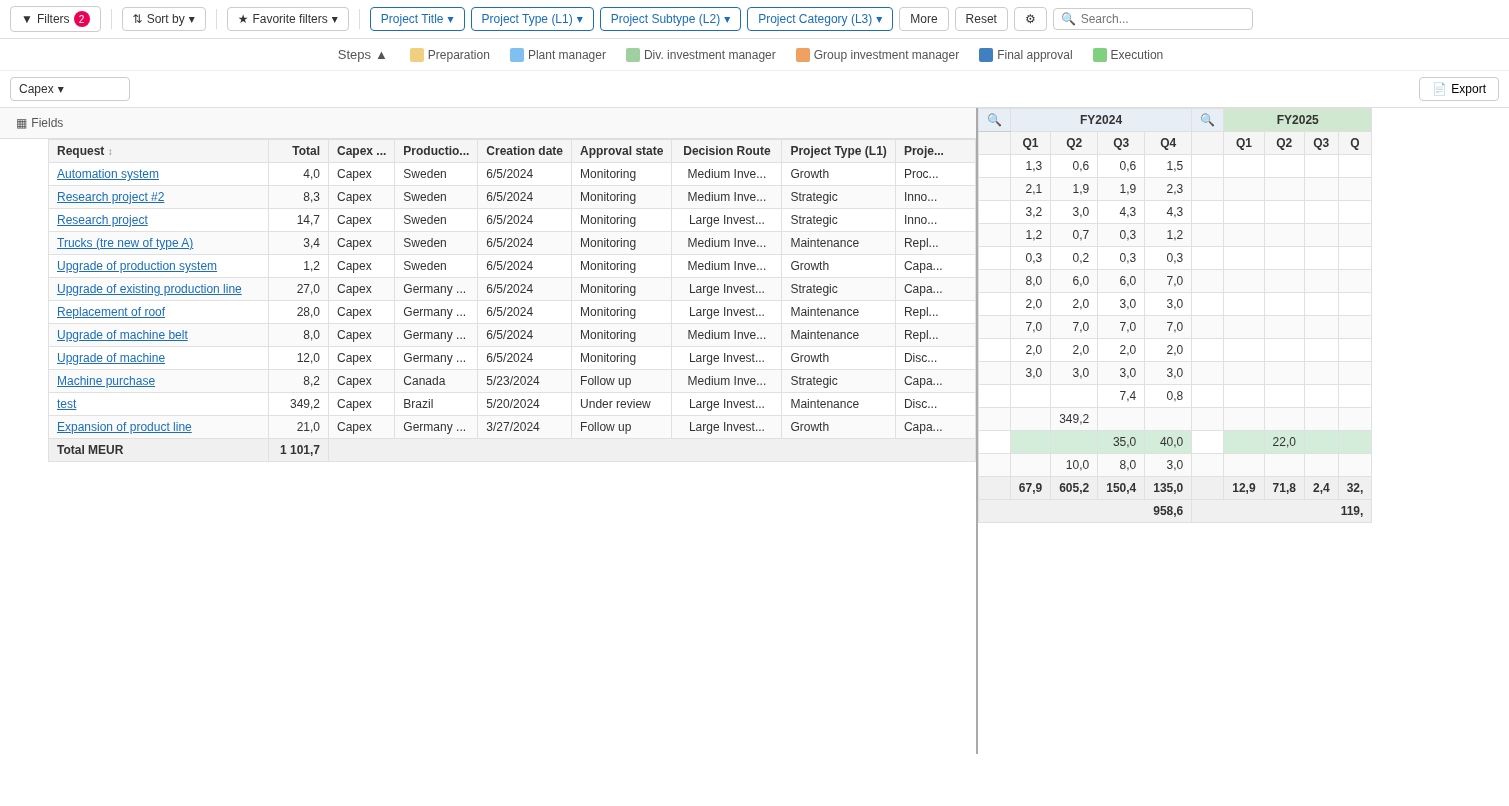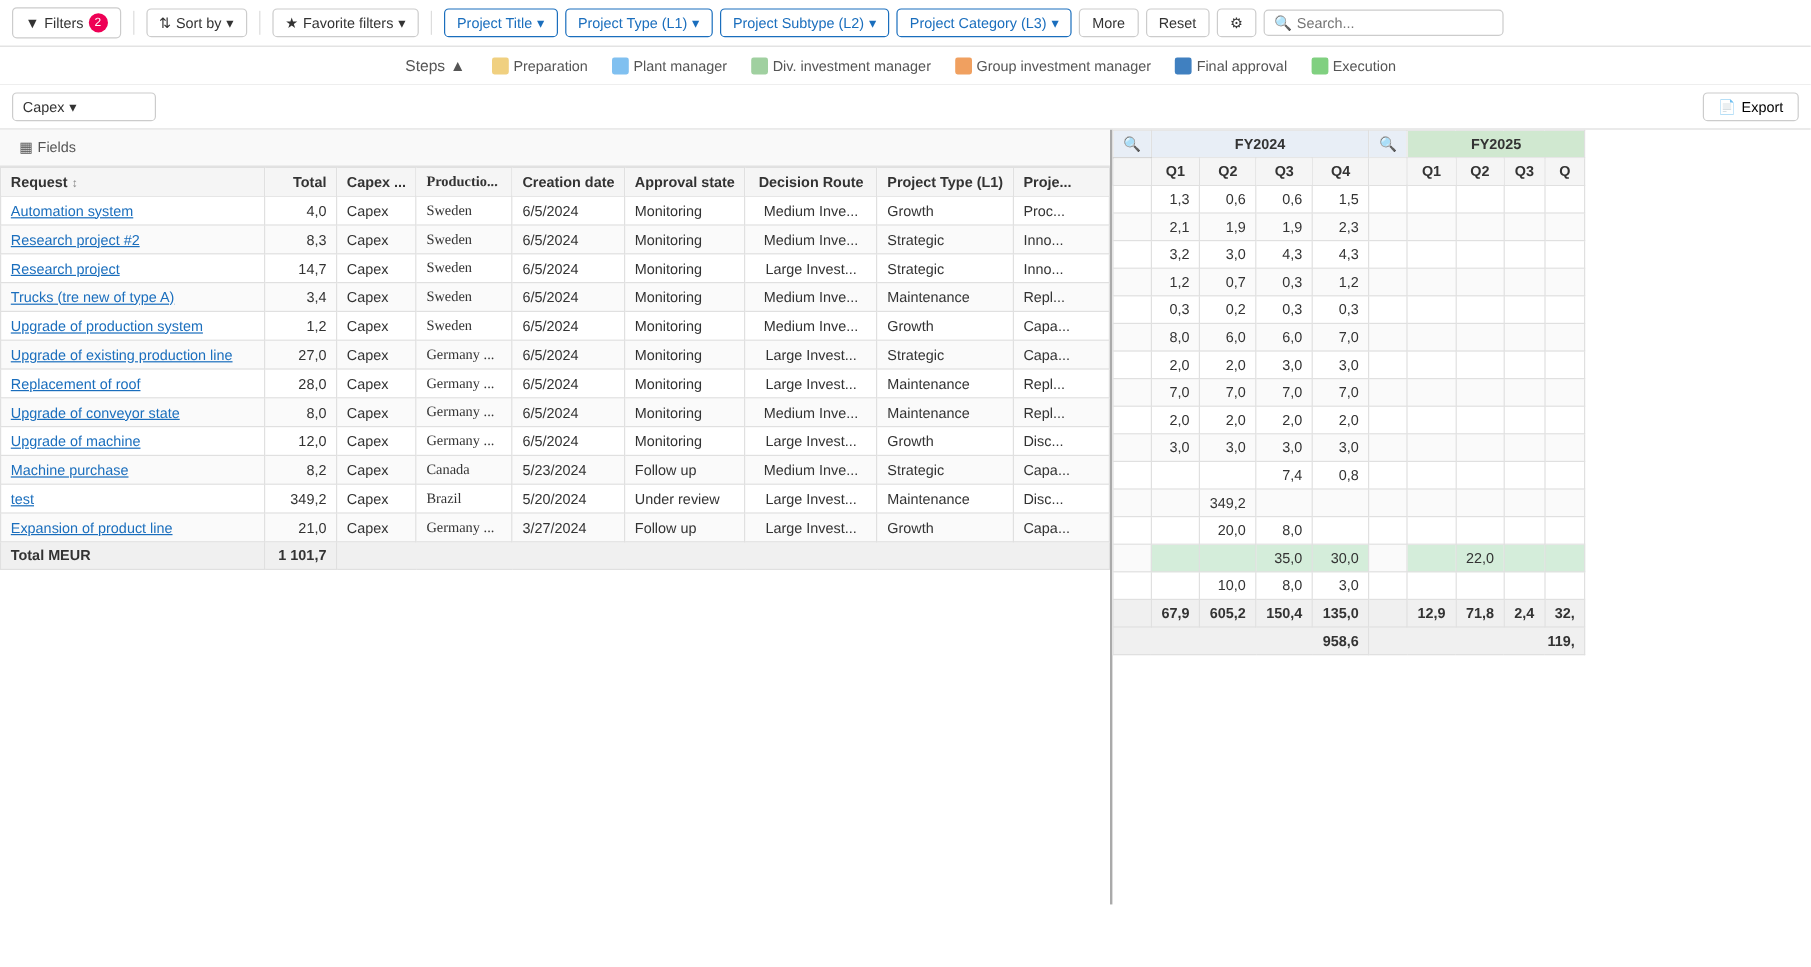--- a/index.html
+++ b/index.html
@@ -52,21 +52,21 @@
 
     table { border-collapse: collapse; white-space: nowrap; font-size: 12px; }
     th, td { border: 1px solid #e0e0e0; padding: 4px 8px; }
     th { background: #f5f5f5; font-weight: 600; text-align: left; position: sticky; top: 0; z-index: 2; }
     td { background: #fff; }
     tr:nth-child(even) td { background: #fafafa; }
 
     .col-request { min-width: 220px; }
     .col-total { min-width: 60px; text-align: right; }
     .col-capex { min-width: 60px; }
-    .col-prod { min-width: 80px; font-family: Liberation Serif, serif; }
+    .col-prod { min-width: 80px; }
     .col-date { min-width: 80px; }
     .col-approval { min-width: 90px; }
     .col-decision { min-width: 110px; text-align: center; }
     .col-type { min-width: 100px; }
     .col-proj { min-width: 80px; }
 
     .link-cell { color: #1a6ebd; text-decoration: underline; cursor: pointer; }
     .total-row td { font-weight: bold; background: #f0f0f0 !important; }
 
     
@@ -196,21 +196,21 @@
 <div style="display:flex; height: calc(100vh - 160px); overflow: hidden;">
 
   <div style="display:flex; flex-direction:column; border-right:2px solid #aaa; flex-shrink:0;">
 
     <div style="border-bottom:1px solid #ddd; padding:4px 8px; background:#f9f9f9; display:flex; align-items:center;">
       <button class="fields-btn">
         <span>▦</span>
         <span>Fields</span>
       </button>
     </div>
-    <div id="left-scroll" style="overflow:auto; flex:1;">
+    <div id="left-scroll" style="overflow:auto; flex:1;padding-left:48px;">
       <table id="left-table">
         <thead>
           <tr class="header-row">
             <th class="col-request">Request <span class="sort-icon">↕</span></th>
             <th class="col-total num">Total</th>
             <th class="col-capex">Capex ...</th>
             <th class="col-prod">Productio...</th>
             <th class="col-date">Creation date</th>
             <th class="col-approval">Approval state</th>
             <th class="col-decision">Decision Route</th>
@@ -290,21 +290,21 @@
     <td class="col-total num">28,0</td>
     <td class="col-capex">Capex</td>
     <td class="col-prod">Germany ...</td>
     <td class="col-date">6/5/2024</td>
     <td class="col-approval">Monitoring</td>
     <td class="col-decision">Large Invest...</td>
     <td class="col-type">Maintenance</td>
     <td class="col-proj">Repl...</td>
   </tr>
             <tr>
-    <td class="col-request link-cell">Upgrade of conveyor state</td>
+    <td class="col-request link-cell">Upgrade of machine belt</td>
     <td class="col-total num">8,0</td>
     <td class="col-capex">Capex</td>
     <td class="col-prod">Germany ...</td>
     <td class="col-date">6/5/2024</td>
     <td class="col-approval">Monitoring</td>
     <td class="col-decision">Medium Inve...</td>
     <td class="col-type">Maintenance</td>
     <td class="col-proj">Repl...</td>
   </tr>
             <tr>
@@ -521,38 +521,26 @@
     <td class="num fy-cell" style=""></td>
     <td class="num fy-cell" style="">349,2</td>
     <td class="num fy-cell" style=""></td>
     <td class="num fy-cell" style=""></td>
     <td></td>
     <td class="num fy-cell" style=""></td>
     <td class="num fy-cell" style=""></td>
     <td class="num fy-cell" style=""></td>
     <td class="num fy-cell" style=""></td>
   </tr>
-          <tr>
-    <td></td>
-    <td class="num fy-cell" style=""></td>
-    <td class="num fy-cell" style="">20,0</td>
-    <td class="num fy-cell" style="">8,0</td>
-    <td class="num fy-cell" style=""></td>
-    <td></td>
-    <td class="num fy-cell" style=""></td>
-    <td class="num fy-cell" style=""></td>
-    <td class="num fy-cell" style=""></td>
-    <td class="num fy-cell" style=""></td>
-  </tr>
           <tr class="highlight-green">
     <td></td>
     <td class="num fy-cell" style="background:#d4edda;"></td>
     <td class="num fy-cell" style="background:#d4edda;"></td>
     <td class="num fy-cell" style="background:#d4edda;">35,0</td>
-    <td class="num fy-cell" style="background:#d4edda;">30,0</td>
+    <td class="num fy-cell" style="background:#d4edda;">40,0</td>
     <td></td>
     <td class="num fy-cell" style="background:#d4edda;"></td>
     <td class="num fy-cell" style="background:#c3e6cb;">22,0</td>
     <td class="num fy-cell" style="background:#c3e6cb;"></td>
     <td class="num fy-cell" style="background:#c3e6cb;"></td>
   </tr>
           <tr>
     <td></td>
     <td class="num fy-cell" style=""></td>
     <td class="num fy-cell" style="">10,0</td>

